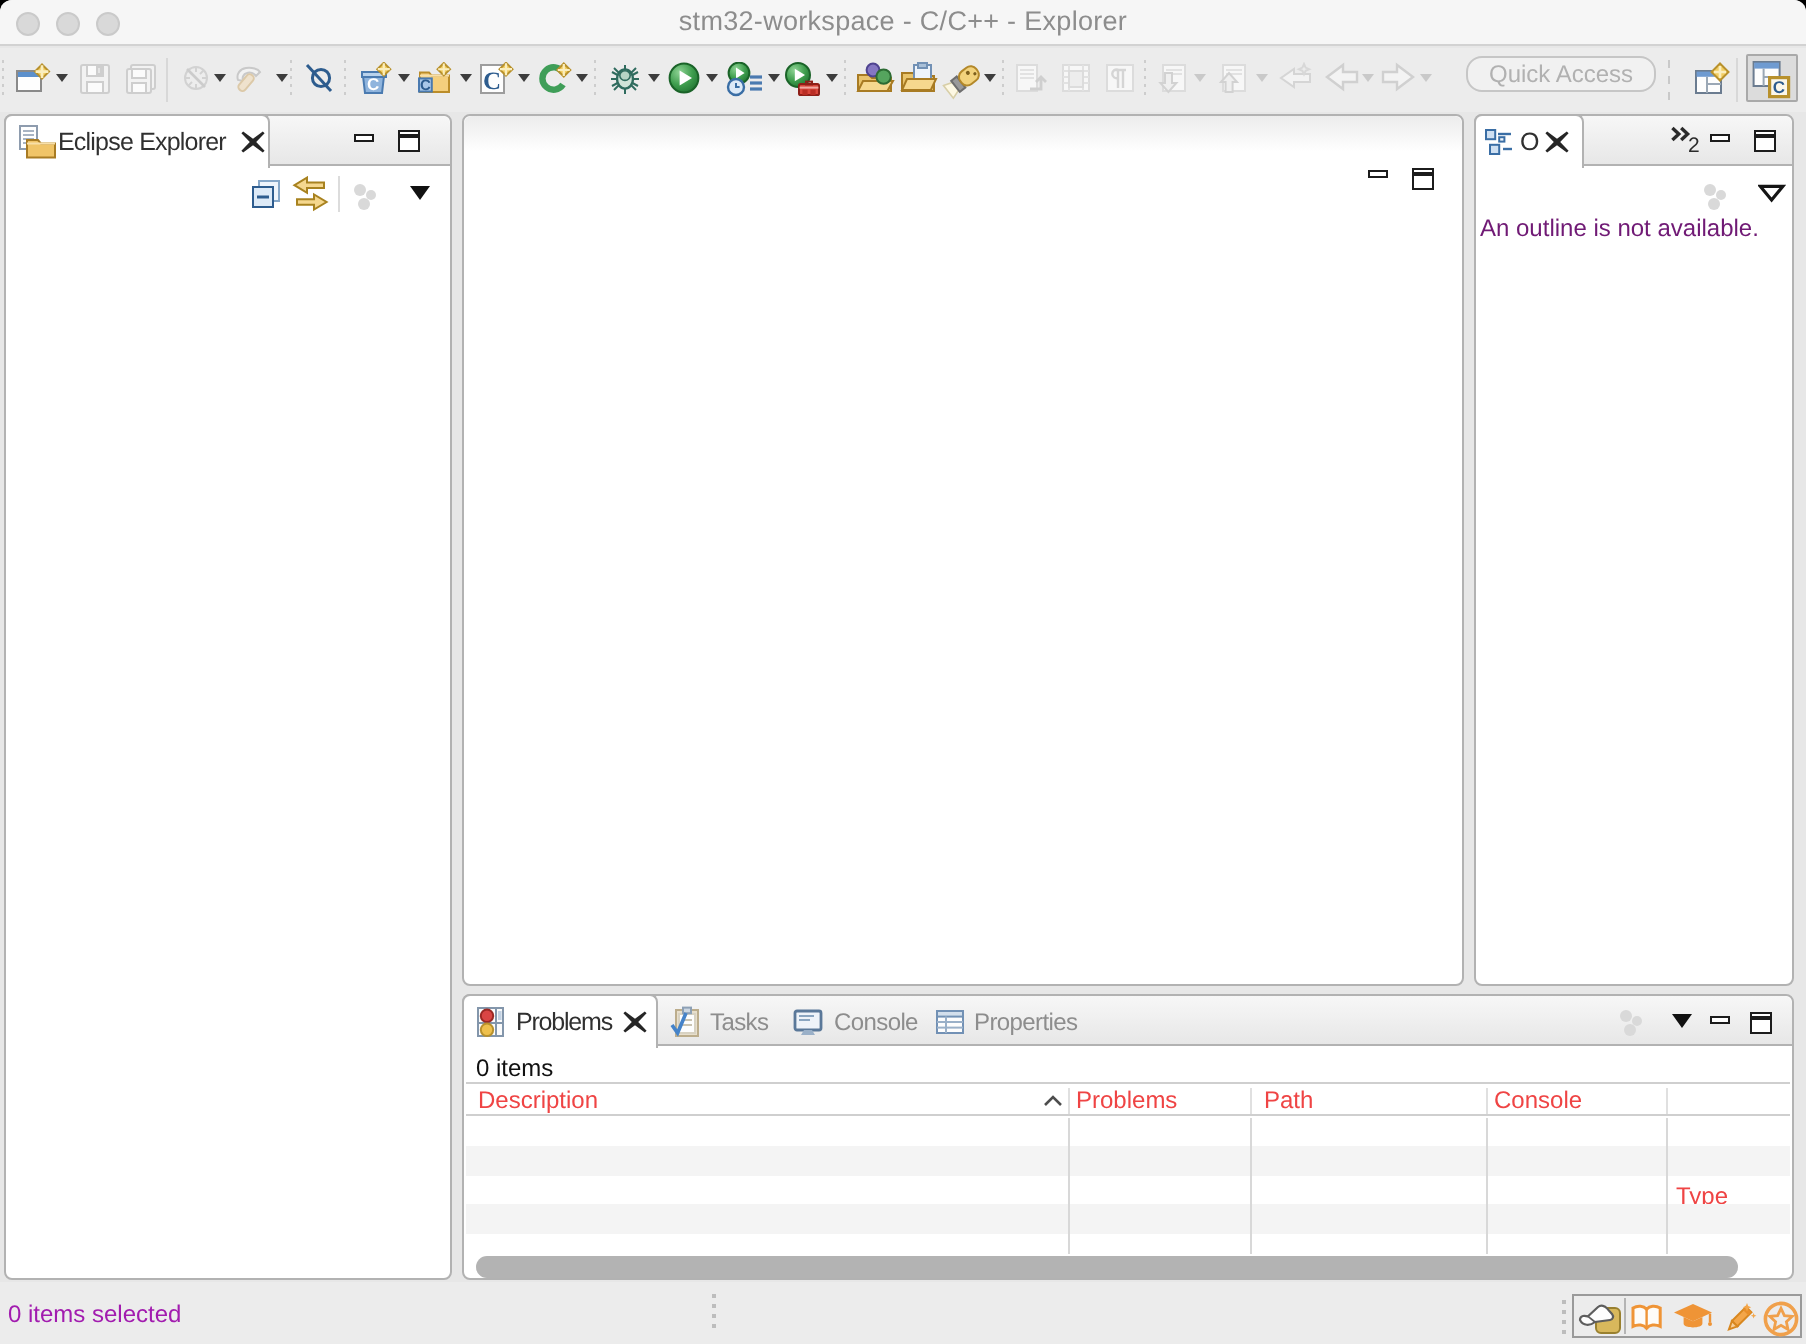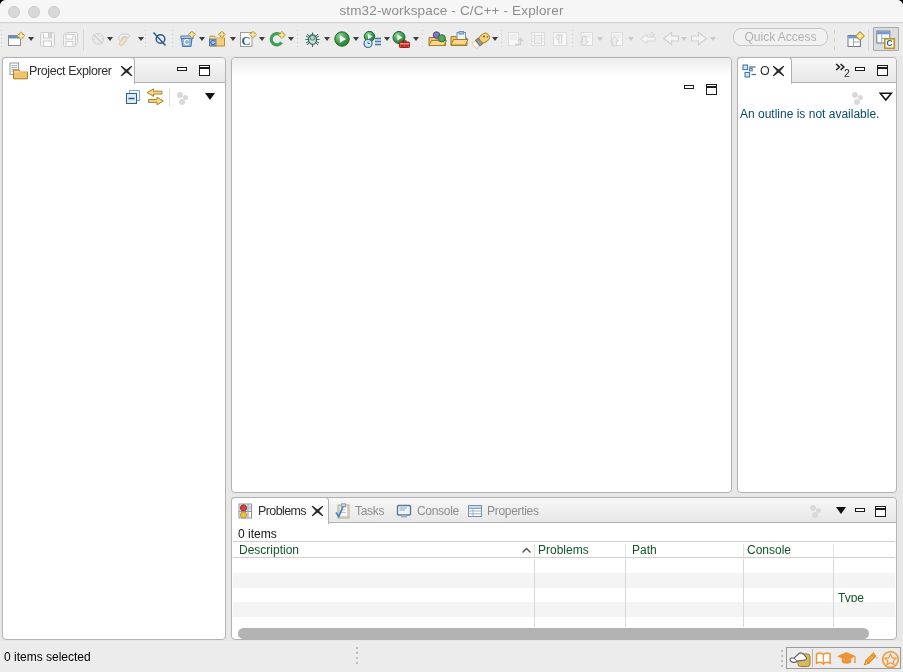--- a/index.html
+++ b/index.html
@@ -40,27 +40,27 @@
 
 
 .minb { position:absolute; width:10px; height:4px; border:1.5px solid #1c1c1c; background:#fff; }
 .maxb { position:absolute; width:11px; height:11px; border:1.5px solid #1c1c1c; background:#fff; }
 .maxb:before { content:""; position:absolute; left:0; right:0; top:1px; height:2px; background:#1c1c1c; }
 .vtri { position:absolute; width:0; height:0; border-left:5.5px solid transparent; border-right:5.5px solid transparent; border-top:7px solid #111; }
 .menudots { position:absolute; width:14px; height:13px; }
 .menudots i { position:absolute; border-radius:50%; background:#d9d9d9; }
 
 
-.thead { position:absolute; left:1px; right:1px; top:43px; height:17px; background:#fff; border-top:1px solid #cfcfcf; border-bottom:1px solid #cfcfcf; font-size:12px; color:#14532d; }
+.thead { position:absolute; left:1px; right:1px; top:43px; height:17px; background:#fff; border-top:1px solid #cfcfcf; border-bottom:1px solid #cfcfcf; font-size:12px; color:#ef4444; }
 .rowg { position:absolute; left:1px; right:1px; height:15px; background:#f4f4f4; }
 .colline { position:absolute; width:1px; background:#d8d8d8; }
 .hsb { position:absolute; border-radius:5.5px; background:#b3b3b3; }
 
 
-.statusbar { position:absolute; left:0; top:641px; width:903px; height:31px; background:#ececec; font-size:12px; color:#000000; }
+.statusbar { position:absolute; left:0; top:641px; width:903px; height:31px; background:#ececec; font-size:12px; color:#a21caf; }
 .dotcol { width:3px; height:20px; background:repeating-linear-gradient(#bdbdbd 0 2px, transparent 2px 5px); background-size:2px 100%; background-repeat:no-repeat; background-position:center; }
 </style>
 </head>
 <body>
 <div class="window">
 
   <div class="titlebar">
     <div class="tl" style="left:8px;"></div>
     <div class="tl" style="left:28px;"></div>
     <div class="tl" style="left:48px;"></div>
@@ -324,21 +324,21 @@
         <rect x="1" y="1" width="8.5" height="11.5" fill="#fff" stroke="#8e9cae"></rect>
         <g stroke="#a8b4c4">
           <line x1="2.5" y1="3.5" x2="8" y2="3.5"></line>
           <line x1="2.5" y1="5.5" x2="8" y2="5.5"></line>
           <line x1="2.5" y1="7.5" x2="8" y2="7.5"></line>
           <line x1="2.5" y1="9.5" x2="8" y2="9.5"></line>
         </g>
         <path d="M4.5 8 h5.5 l1.5 1.8 h7 v7 h-14 z" fill="#f0c468" stroke="#a87b23"></path>
         <path d="M4.5 9.8 h14" stroke="#f8dfa8" fill="none"></path>
       </svg>
-    <span class="abs tabtxt" style="left:26px; top:6px;">Project Explorer</span>
+    <span class="abs tabtxt" style="left:26px; top:6px;">Eclipse Explorer</span>
     <svg class="abs" style="left:117px; top:7px;" width="13" height="12">
         <path d="M0.7 1.6 L1.6 0.7 L6.5 4.4 L11.4 0.7 L12.3 1.6 L8.1 6 L12.3 10.4 L11.4 11.3 L6.5 7.6 L1.6 11.3 L0.7 10.4 L4.9 6 Z" fill="#262626"></path>
       </svg>
     <div class="minb" style="left:174px; top:9px;"></div>
     <div class="maxb" style="left:196px; top:7px;"></div>
     <svg class="abs" style="left:123px; top:32px;" width="15" height="15">
         <rect x="3.5" y="0.5" width="10" height="10" fill="#eef4fb" stroke="#86a7c8"></rect>
         <rect x="0.5" y="3.5" width="10" height="10" fill="#ddeaf7" stroke="#2d5c8e"></rect>
         <line x1="2.5" y1="8.5" x2="8.5" y2="8.5" stroke="#2d5c8e" stroke-width="1.5"></line>
       </svg>
@@ -385,21 +385,21 @@
     <div class="minb" style="left:117px; top:9px;"></div>
     <div class="maxb" style="left:139px; top:7px;"></div>
     <div class="menudots" style="left:112px; top:34px;">
       <i style="left:2px; top:0; width:6px; height:6px;"></i>
       <i style="left:8px; top:3px; width:5px; height:5px;"></i>
       <i style="left:4px; top:7px; width:6px; height:6px;"></i>
     </div>
     <svg class="abs" style="left:141px; top:34px;" width="14" height="10">
         <path d="M1.2 1.2 H12.4 L6.8 8 Z" fill="#fdfdfd" stroke="#141414" stroke-width="1.6"></path>
       </svg>
-    <span class="abs" style="left:2px; top:49px; font-size:12px; color:#0c4a6e;">An outline is not available.</span>
+    <span class="abs" style="left:2px; top:49px; font-size:12px; color:#701a75;">An outline is not available.</span>
   </div>
 
   <div class="panel pbottom">
     <div class="tabstrip"></div>
     <div class="tab" style="left:-1px; width:98px;"></div>
     <svg class="abs" style="left:6px; top:5px;" width="17" height="17">
         <rect x="1" y="1" width="12.5" height="14" fill="#fbfbfb" stroke="#8396ab"></rect>
         <line x1="1" y1="8.5" x2="13.5" y2="8.5" stroke="#8396ab"></line>
         <line x1="10" y1="1" x2="10" y2="15" stroke="#8396ab"></line>
         <rect x="11" y="2.5" width="1.8" height="4.5" fill="#c3d2e3"></rect>

